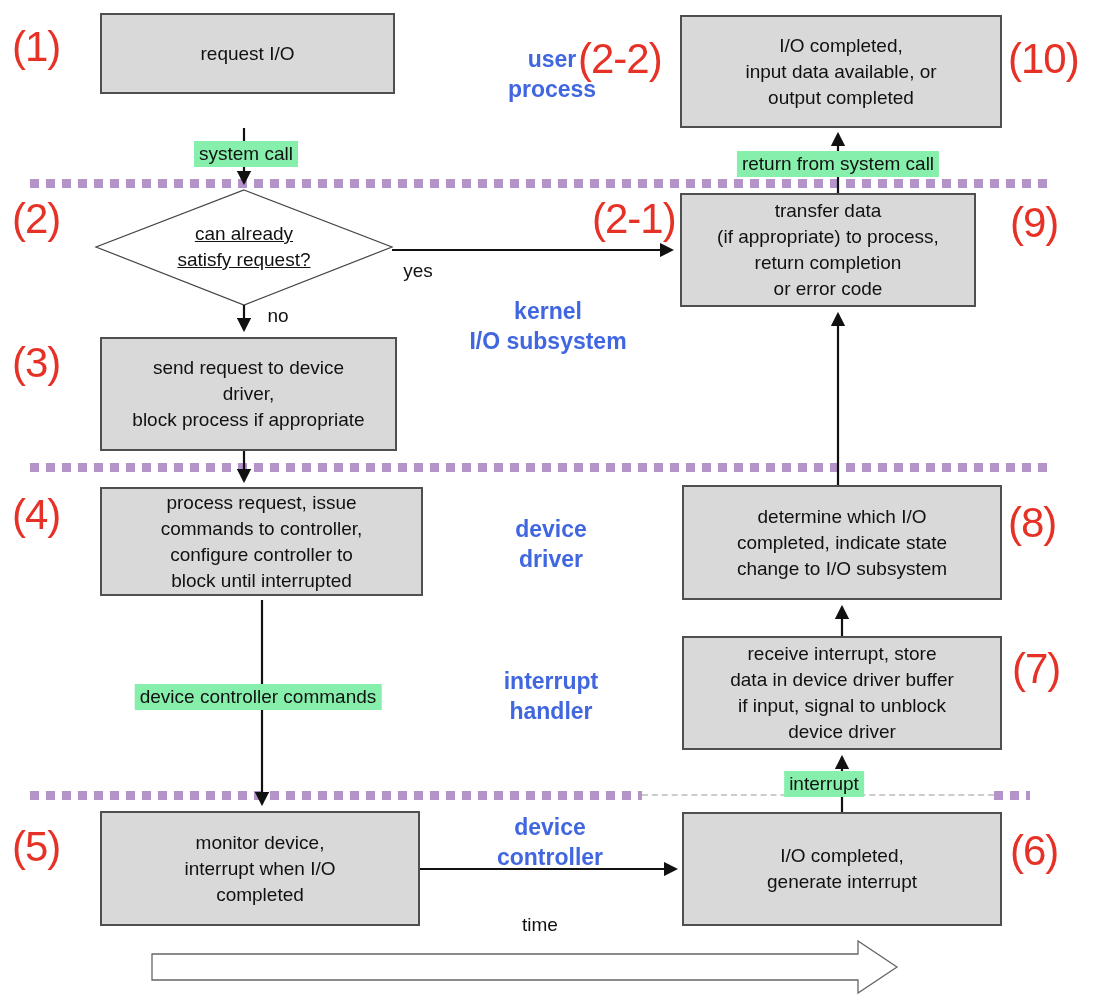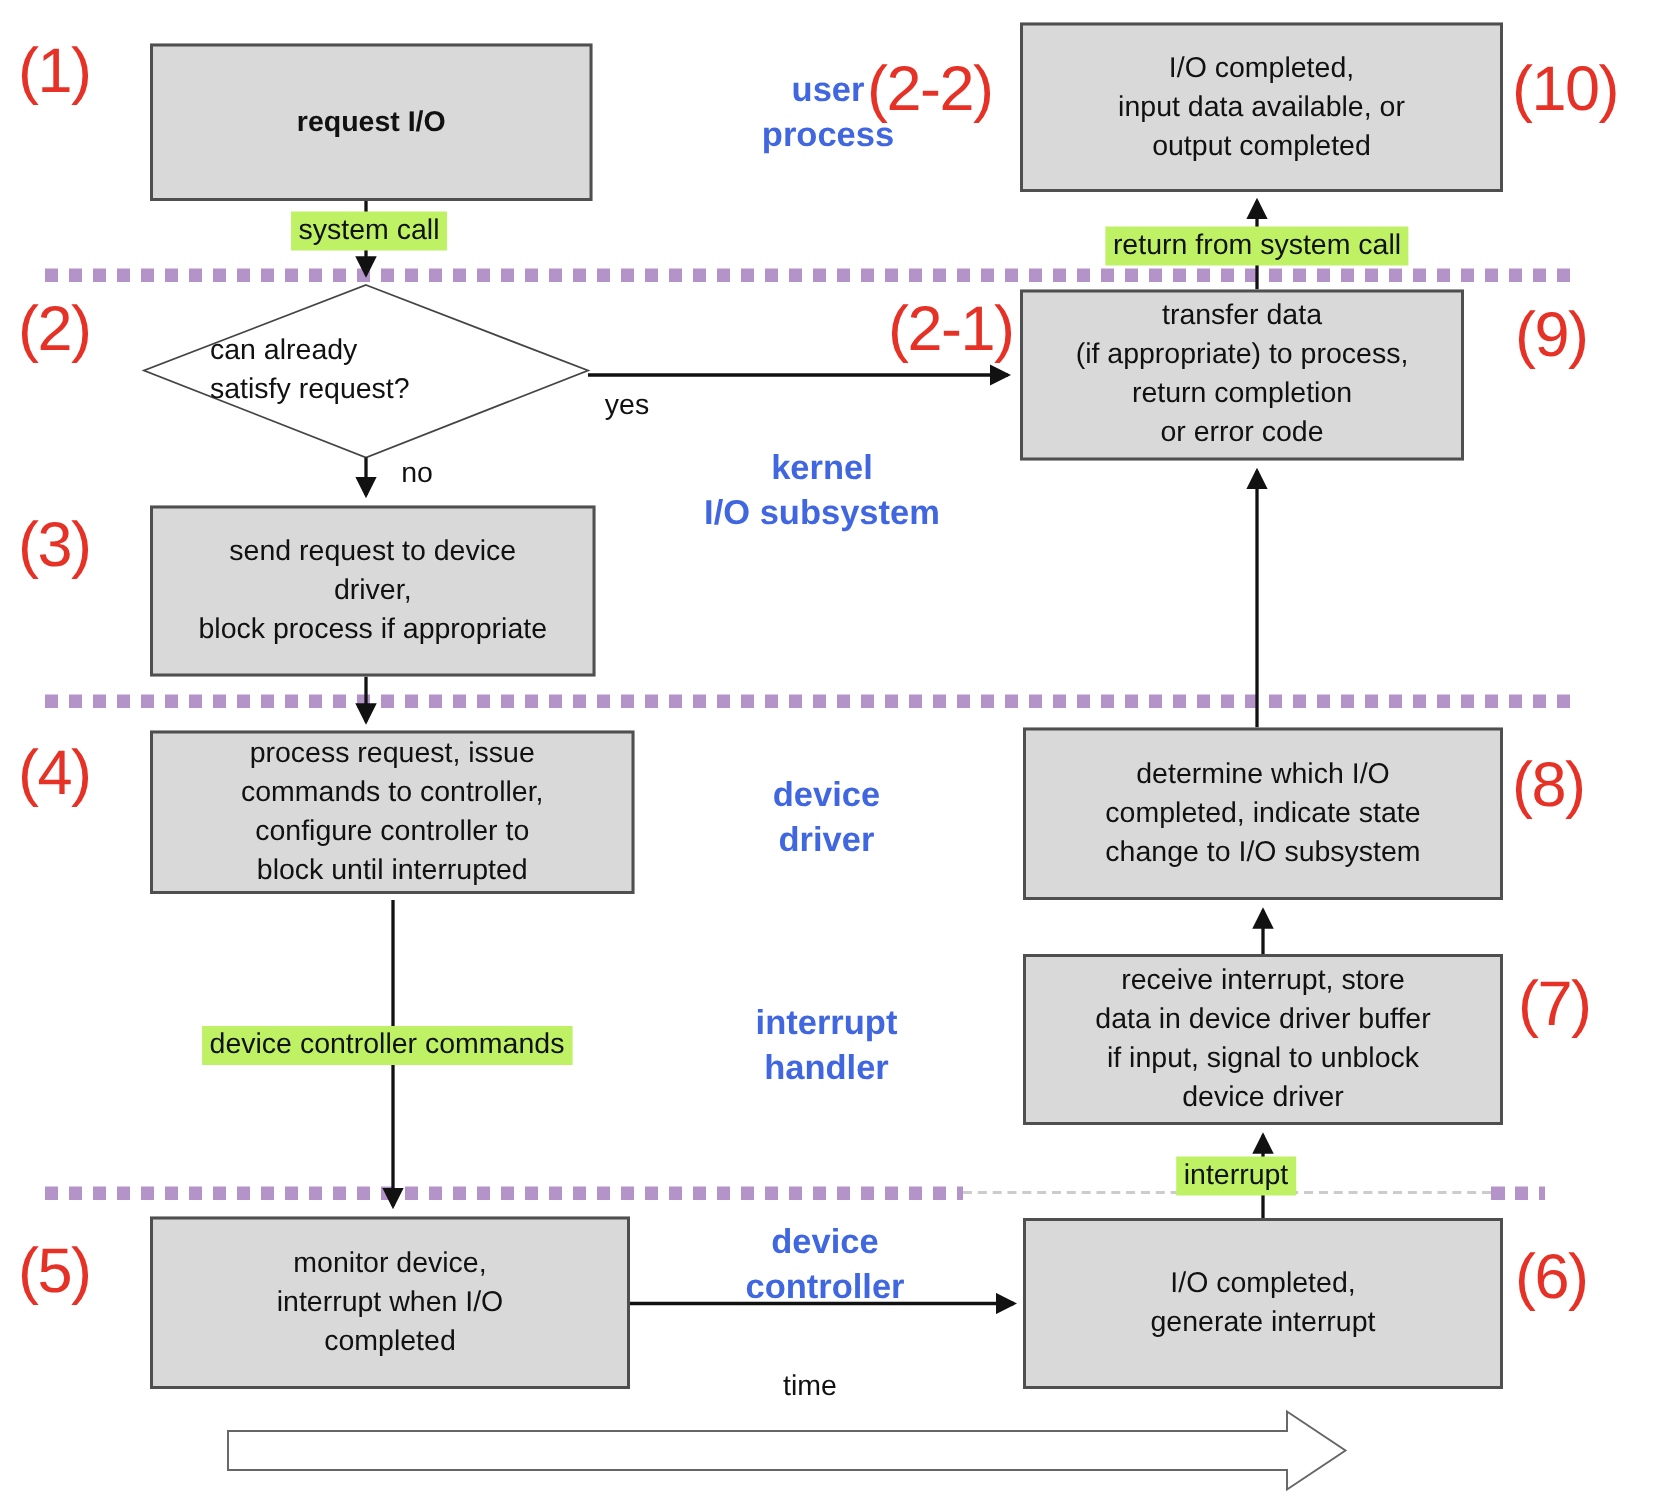--- a/index.html
+++ b/index.html
@@ -24,35 +24,36 @@
   }
   svg.arrows{position:absolute;left:0;top:0;z-index:2;}
   .pbox{
     position:absolute;z-index:3;
     background:var(--boxfill);border:2px solid var(--boxborder);
     display:flex;align-items:center;justify-content:center;text-align:center;
     font-size:19px;line-height:26px;white-space:pre-line;box-sizing:border-box;
     padding:2px 4px;
   }
   .diamond-text{
-    position:absolute;z-index:3;text-align:left;font-size:19px;line-height:26px;
+    position:absolute;z-index:3;text-align:center;font-size:19px;line-height:26px;
     white-space:pre-line;
+    text-decoration:underline;
   }
   .zone{
     position:absolute;z-index:4;transform:translateX(-50%);
     color:var(--blue);font-weight:bold;font-size:23px;line-height:30px;
     text-align:center;white-space:pre-line;
   }
   .step{
     position:absolute;z-index:4;color:var(--red);
     font-size:42px;line-height:1;font-weight:500;letter-spacing:-1px;white-space:nowrap;
   }
   .edge{
     position:absolute;z-index:4;transform:translateX(-50%);
-    font-size:19px;line-height:26px;background:#bef264;padding:0 5px;white-space:nowrap;
+    font-size:19px;line-height:26px;background:#86efac;padding:0 5px;white-space:nowrap;
   }
   .edge.bare{background:transparent;padding:0;}
 </style>
 </head>
 <body>
 
 <div class="stage">
 
   <div class="sep" style="left:30px;top:179px;width:1018px;"></div>
   <div class="sep" style="left:30px;top:463px;width:1018px;"></div>
@@ -73,21 +74,21 @@
     <path d="M244,451 L244,481" stroke="#111111" stroke-width="2.2" fill="none" marker-end="url(#ah)"></path>
     <path d="M262,600 L262,804" stroke="#111111" stroke-width="2.2" fill="none" marker-end="url(#ah)"></path>
     <path d="M420,869 L676,869" stroke="#111111" stroke-width="2.2" fill="none" marker-end="url(#ah)"></path>
     <path d="M842,812 L842,757" stroke="#111111" stroke-width="2.2" fill="none" marker-end="url(#ah)"></path>
     <path d="M842,636 L842,607" stroke="#111111" stroke-width="2.2" fill="none" marker-end="url(#ah)"></path>
     <path d="M838,485 L838,314" stroke="#111111" stroke-width="2.2" fill="none" marker-end="url(#ah)"></path>
     <path d="M838,193 L838,134" stroke="#111111" stroke-width="2.2" fill="none" marker-end="url(#ah)"></path>
     <polygon points="152,954 858,954 858,941 897,967 858,993 858,980 152,980" fill="#ffffff" stroke="#666666" stroke-width="1.3"></polygon>
   </svg>
 
-  <div class="pbox" style="left:100px;top:29px;width:295px;height:105px;font-weight:bold;">request I/O</div>
+  <div class="pbox" style="left:100px;top:13px;width:295px;height:81px;">request I/O</div>
   <div class="pbox" style="left:100px;top:337px;width:297px;height:114px;">send request to device
 driver,
 block process if appropriate</div>
   <div class="pbox" style="left:100px;top:487px;width:323px;height:109px;">process request, issue
 commands to controller,
 configure controller to
 block until interrupted</div>
   <div class="pbox" style="left:100px;top:811px;width:320px;height:115px;">monitor device,
 interrupt when I/O
 completed</div>

